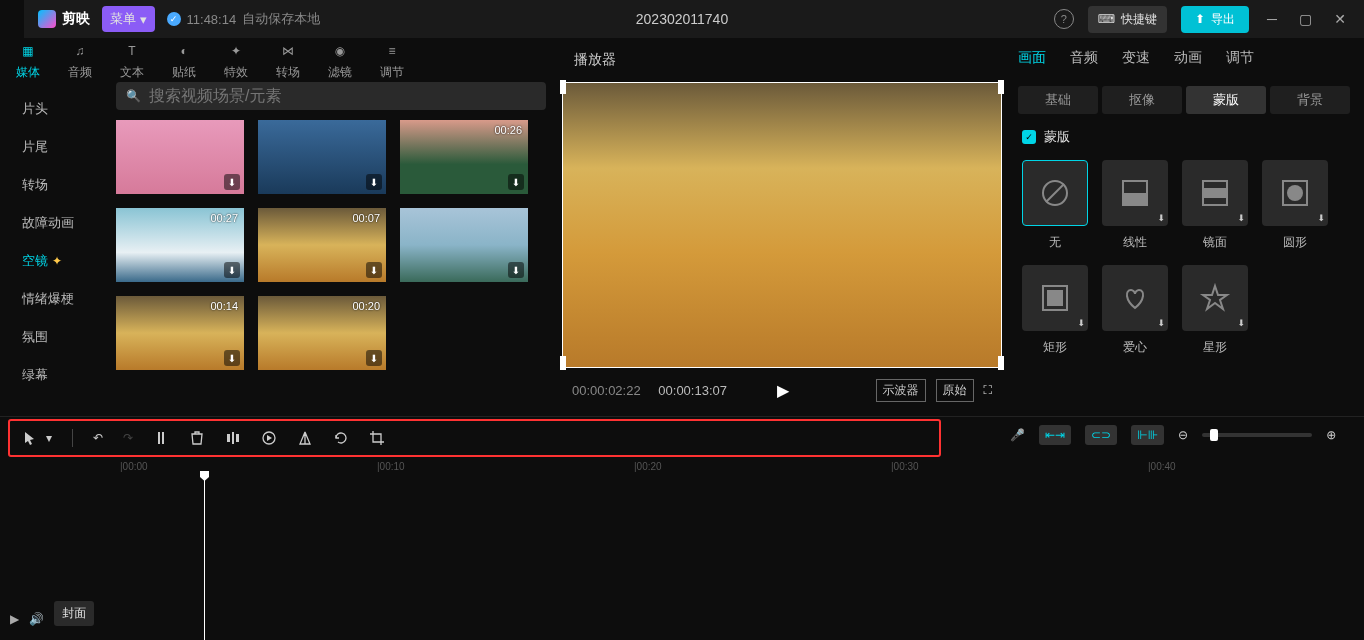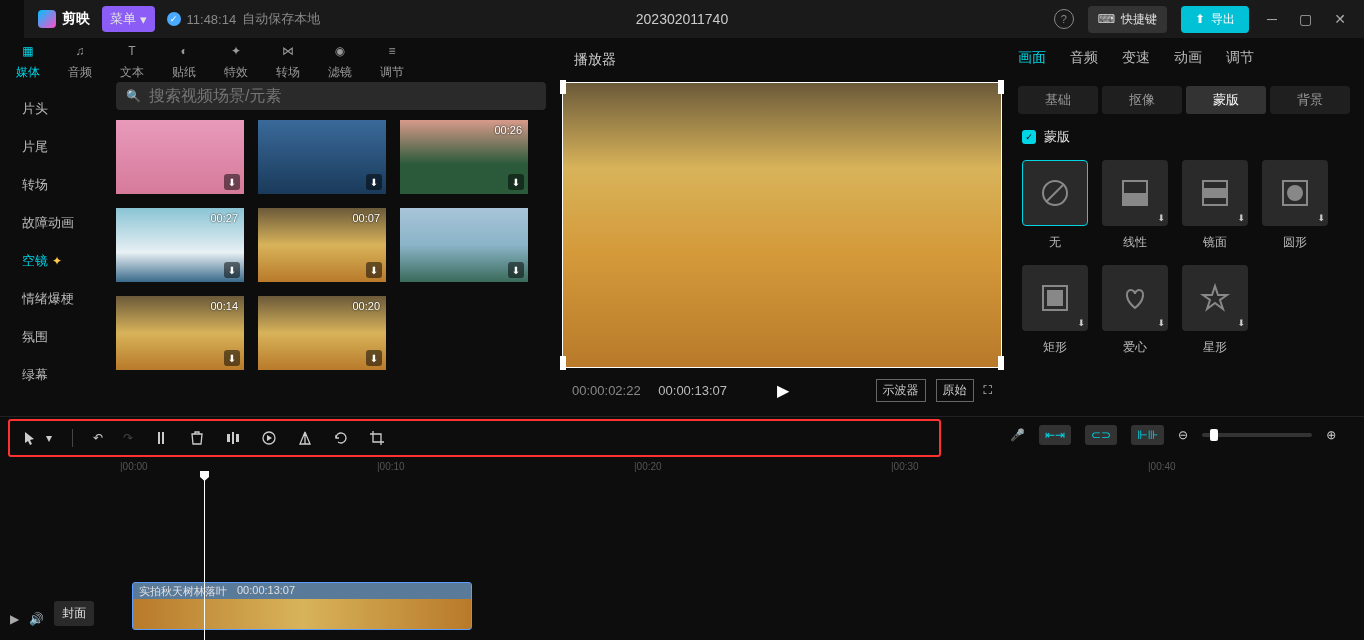--- a/index.html
+++ b/index.html
@@ -420,24 +420,18 @@
       <span class="ruler-tick" style="left: 771px;">|00:30</span>
       <span class="ruler-tick" style="left: 1028px;">|00:40</span>
     </div>
   <div class="track-area">
     <div class="track-left">
       <span class="track-left-btn">▶</span>
       <span class="track-left-btn">🔊</span>
       <span class="cover-btn">封面</span>
     </div>
     <div class="track-body">
-      <div class="clip">
-        <div class="clip-header">
-          <span>实拍秋天树林落叶</span>
-          <span>00:00:13:07</span>
-        </div>
-      </div>
       <div class="playhead">
           <div class="playhead-head"></div>
         </div>
     </div>
   </div>
 </div>
 
 </body></html>

